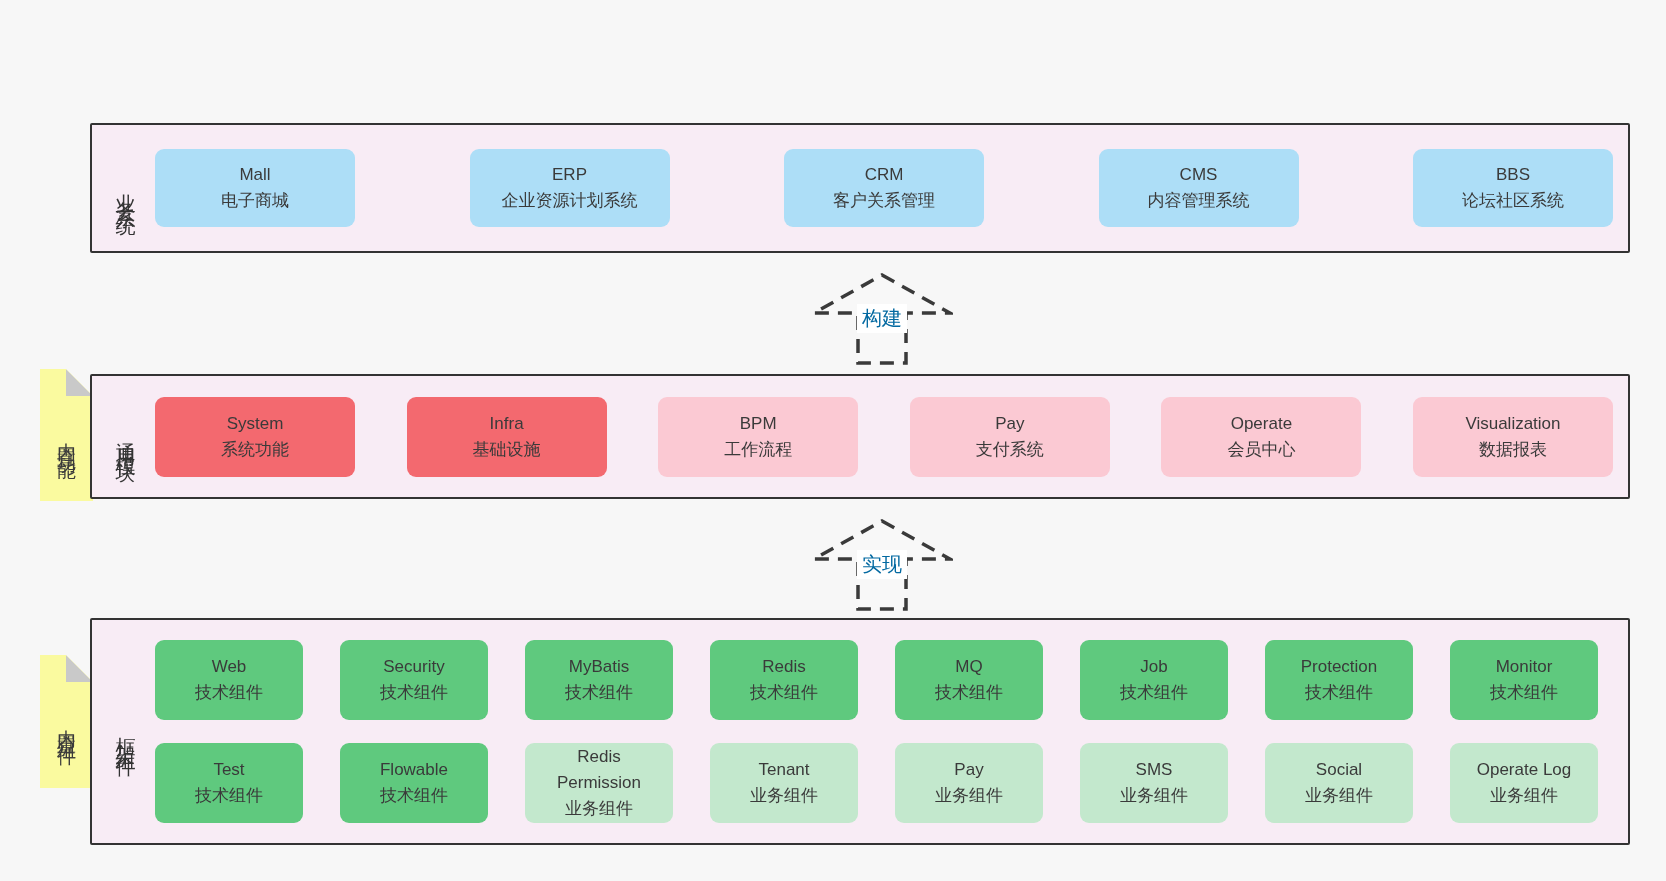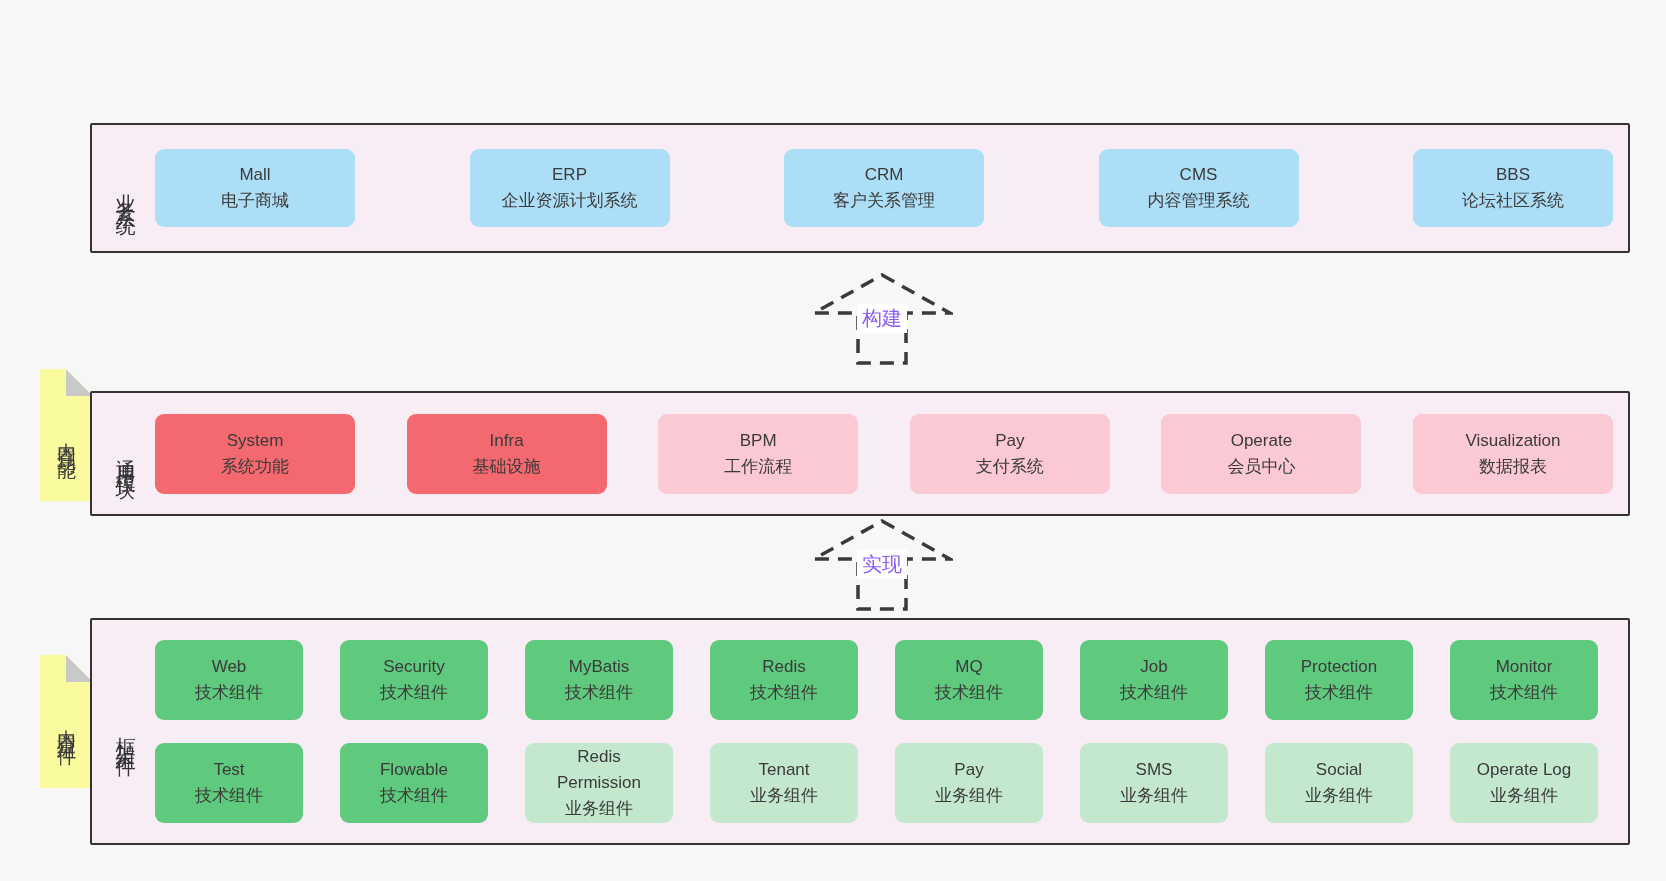--- a/index.html
+++ b/index.html
@@ -7,21 +7,21 @@
     position:relative;width:1666px;height:881px;background:var(--page_bg,#f7f7f7);
     font-family:"Liberation Sans","DejaVu Sans",sans-serif;overflow:hidden;color:var(--text,#3a3a3a);
   }
   
   .layer{
     position:absolute;left:90px;width:1540px;box-sizing:border-box;
     background:var(--container_bg,#f8ecf5);border:2.5px solid var(--container_border,#333);
     border-radius:2px;display:flex;align-items:center;z-index:2;
   }
   #layer1{top:123px;height:130px;}
-  #layer2{top:391px;height:125px;}
+  #layer2{top:374px;height:125px;}
   #layer3{top:618px;height:227px;}
   .vlabel{
     writing-mode:vertical-rl;text-orientation:upright;letter-spacing:7px;
     font-size:20px;color:#333;width:48px;text-align:center;padding-top:7px;flex:none;
   }
   .boxes{flex:1;display:flex;justify-content:space-between;align-items:center;padding:0 15px 0 15px;}
   .rowsWrap{flex:1;display:flex;flex-direction:column;gap:23px;padding:0 30px 0 15px;}
   .row{display:flex;justify-content:space-between;align-items:center;}
   
   .box{
@@ -54,21 +54,21 @@
     writing-mode:vertical-rl;text-orientation:upright;letter-spacing:6px;
     font-size:19px;color:#3a3a3a;padding-top:8px;
   }
   
   .arrow{position:absolute;left:811px;width:142px;height:94px;z-index:1;}
   #arrow1{top:272px;}
   #arrow2{top:518px;}
   .arrow svg{display:block;width:142px;height:94px;}
   .arrow-label{
     position:absolute;left:50%;top:32px;transform:translateX(-50%);
-    background:#fff;padding:1px 5px;font-size:20px;color:#8b5cf6;white-space:nowrap;
+    background:#fff;padding:1px 5px;font-size:20px;color:#0369a1;white-space:nowrap;
   }
 </style>
 </head>
 <body>
 
 <div class="canvas">
 
   <section class="layer" id="layer1">
     <div class="vlabel">业务系统</div>
     <div class="boxes">

